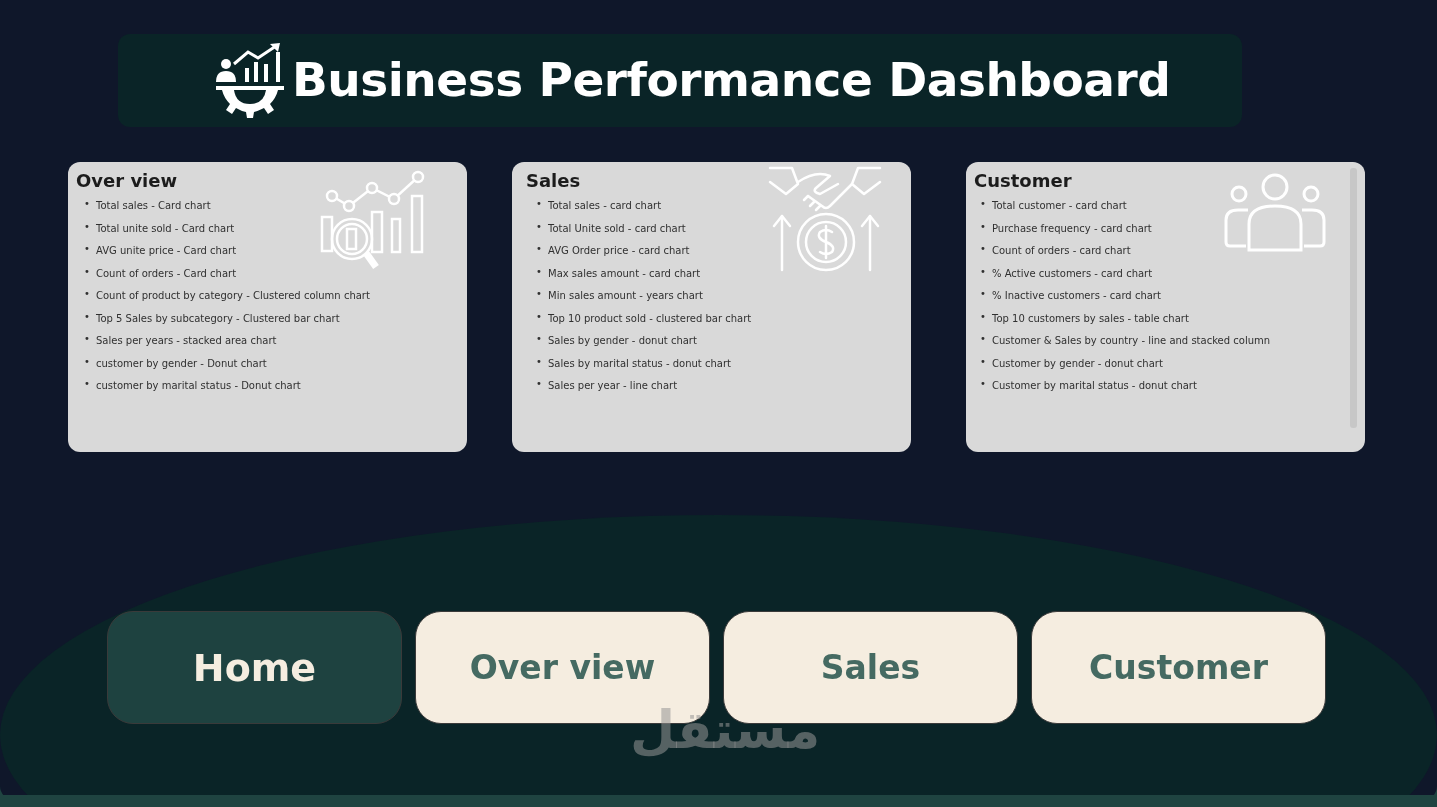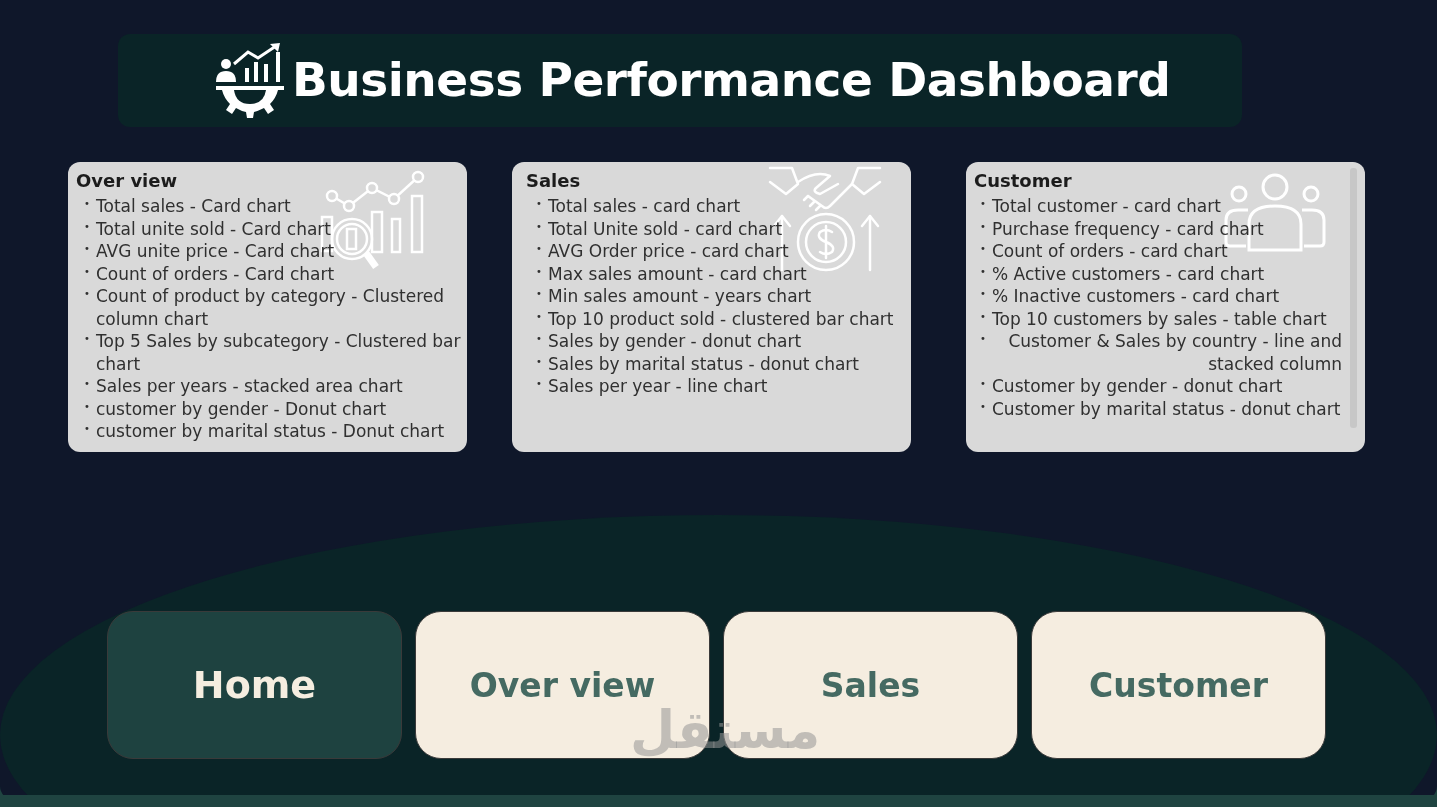--- a/index.html
+++ b/index.html
@@ -9,27 +9,27 @@
   .bottom-strip { position: absolute; left: 0; top: 795px; width: 1437px; height: 12px; background: #1f4441; }
   .ellipse { position: absolute; left: 0; top: 515px; width: 1437px; height: 440px; background: #0a2427; border-radius: 50%; transform: none; }
   .ellipse-clip { position: absolute; left: 0; top: 0; width: 1437px; height: 800px; overflow: hidden; }
 
   .title-box { position: absolute; left: 118px; top: 34px; width: 1124px; height: 93px; background: #0a2427; border-radius: 12px; display: flex; align-items: center; }
   .title-icon { position: absolute; left: 214px; top: 42px; width: 72px; height: 76px; }
   .title-text { position: absolute; left: 292px; top: 48px; font-family: "DejaVu Sans", sans-serif; font-weight: bold; font-size: 47px; color: #ffffff; letter-spacing: -0.5px; line-height: 64px; white-space: nowrap; }
 
   .card { position: absolute; top: 162px; width: 399px; height: 290px; background: #d9d9d9; border-radius: 12px; }
   .card-title { position: absolute; left: 8px; top: 8px; font-family: "DejaVu Sans", sans-serif; font-weight: bold; font-size: 18px; color: #1c1c1c; }
-  .card-list { position: absolute; left: 16px; top: 33px; list-style: none; font-family: "DejaVu Sans", sans-serif; font-size: 17px; color: #303030; line-height: 22.5px; }
+  .card-list { position: absolute; left: 16px; top: 33px; list-style: none; font-family: "DejaVu Sans", sans-serif; font-size: 10px; color: #303030; line-height: 22.5px; }
   .card-list li { position: relative; padding-left: 12px; }
   .card-list li::before { content: "\2022"; position: absolute; left: 0; top: -2px; font-size: 10px; }
   .card-icon { position: absolute; }
   .card-scroll { position: absolute; right: 8px; top: 6px; width: 7px; height: 260px; background: #c7c7c7; border-radius: 3px; }
 
-  .nav-btn { position: absolute; top: 611px; width: 295px; height: 148px; border-radius: 26px; display: flex; align-items: center; justify-content: center; font-family: "DejaVu Sans", sans-serif; font-weight: bold; font-size: 33px; cursor: pointer; border: 1px solid #3a3a3a; }
+  .nav-btn { position: absolute; top: 611px; width: 295px; height: 113px; border-radius: 26px; display: flex; align-items: center; justify-content: center; font-family: "DejaVu Sans", sans-serif; font-weight: bold; font-size: 33px; cursor: pointer; border: 1px solid #3a3a3a; }
   .nav-btn.active { background: #1e4240; color: #f5ede0; font-size: 38px; }
   .nav-btn.inactive { background: #f5ede0; color: #456a62; }
 
   .watermark { position: absolute; left: 630px; top: 708px; width: 176px; text-align: center; color: rgba(150,150,150,0.55); pointer-events: none; }
   .wm-arabic { font-family: "DejaVu Sans", sans-serif; font-weight: bold; font-size: 52px; line-height: 44px; }
   .wm-latin { font-family: "DejaVu Sans", sans-serif; font-size: 23px; line-height: 26px; margin-top: 40px; }
 </style>
 </head>
 <body>
 
@@ -134,21 +134,21 @@
         <path d="M80,74 L96,74 Q100,74 100,70 L100,48 Q100,38 88,38 L78,38"></path>
       </g>
     </svg>
     <ul class="card-list" style="left:14px;">
       <li>Total customer - card chart</li>
       <li>Purchase frequency - card chart</li>
       <li>Count of orders - card chart</li>
       <li>% Active customers - card chart</li>
       <li>% Inactive customers  - card chart</li>
       <li>Top 10 customers by sales - table chart</li>
-      <li style="width:362px;text-align:right;">Customer &amp; Sales by country - line and stacked column</li>
+      <li style="width:362px;">Customer &amp; Sales by country - line and stacked column</li>
       <li>Customer by gender - donut chart</li>
       <li>Customer by marital status - donut chart</li>
     </ul>
   </div>
 
   <div class="nav-btn active" style="left:107px;">Home</div>
   <div class="nav-btn inactive" style="left:415px;">Over view</div>
   <div class="nav-btn inactive" style="left:723px;">Sales</div>
   <div class="nav-btn inactive" style="left:1031px;">Customer</div>
 

